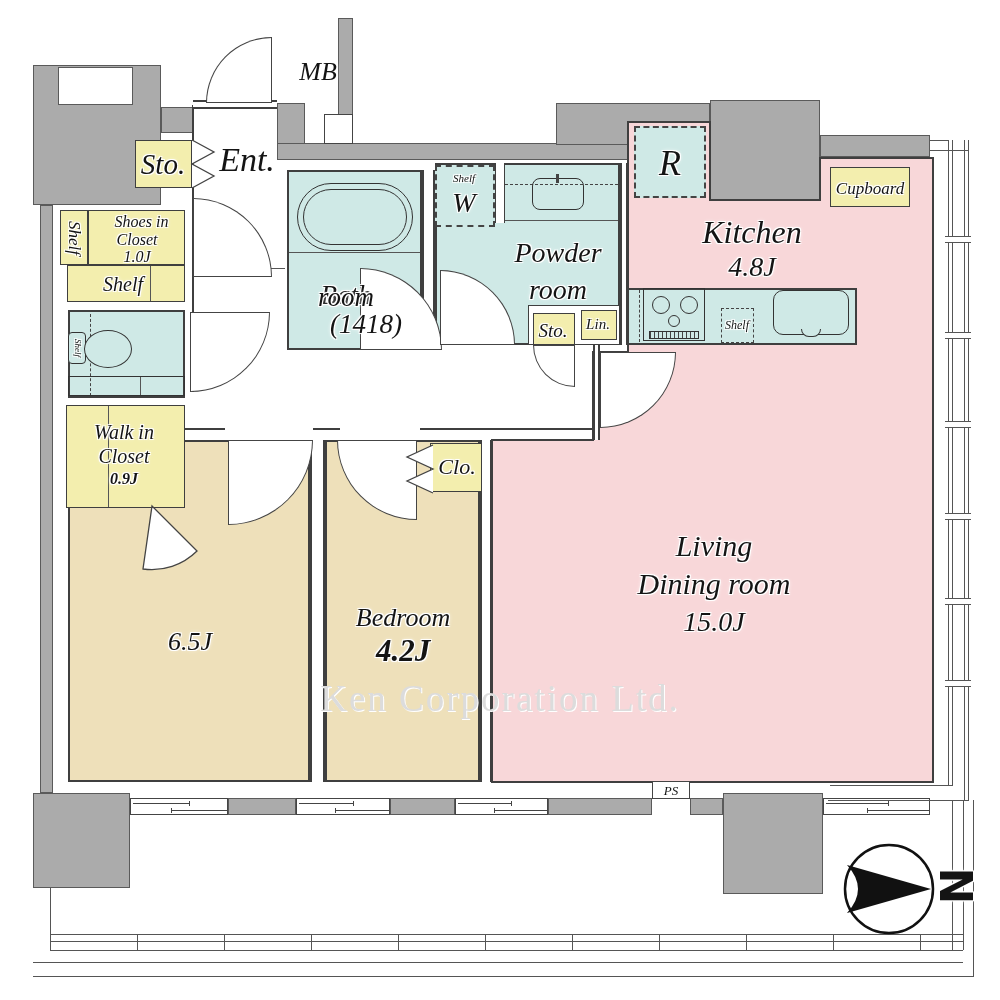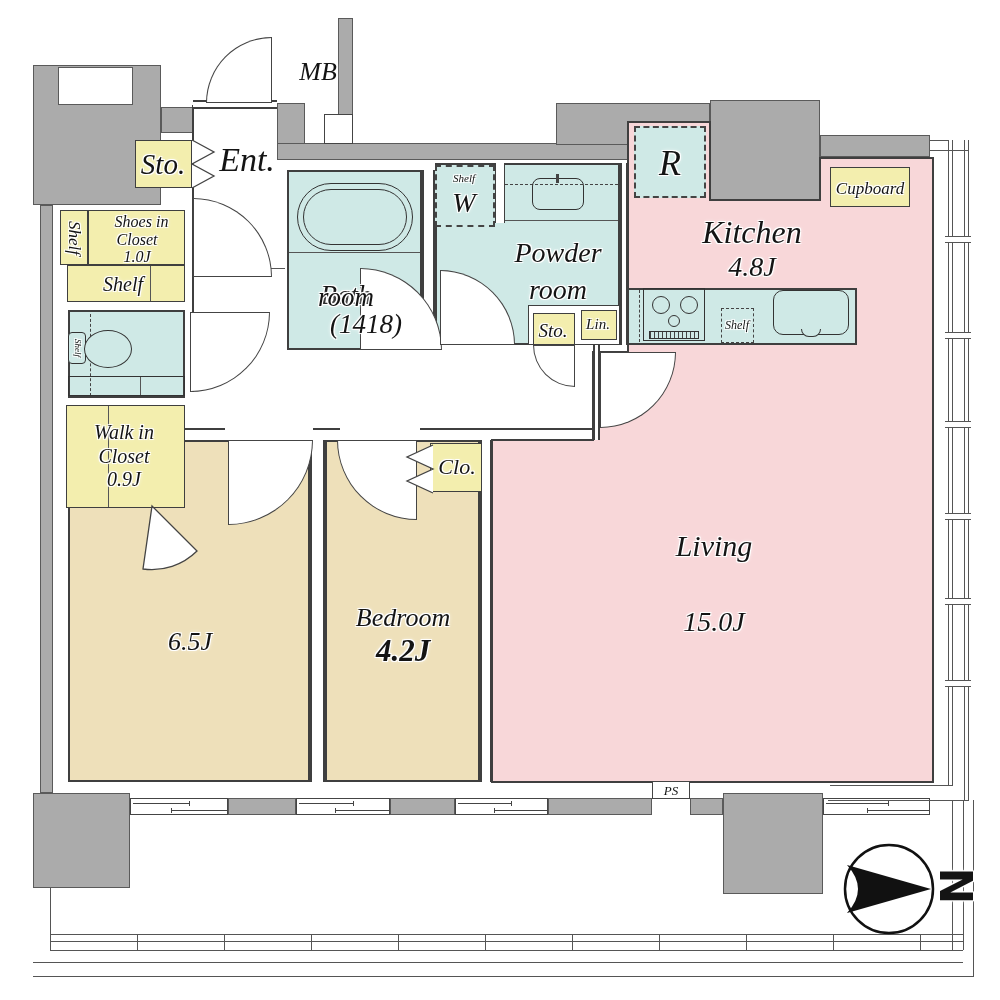--- a/index.html
+++ b/index.html
@@ -215,23 +215,25 @@
   <div class="lbl" style="left:558px;top:290px;font-size:28px;">room</div>
   <div class="lbl" style="left:553px;top:330px;font-size:19px;">Sto.</div>
   <div class="lbl" style="left:598px;top:324px;font-size:15px;">Lin.</div>
   <div class="lbl" style="left:670px;top:163px;font-size:36px;">R</div>
   <div class="lbl" style="left:752px;top:232px;font-size:32px;">Kitchen</div>
   <div class="lbl" style="left:752px;top:267px;font-size:28px;">4.8J</div>
   <div class="lbl" style="left:870px;top:188px;font-size:17px;">Cupboard</div>
   <div class="lbl" style="left:737px;top:325px;font-size:12px;">Shelf</div>
   <div class="lbl" style="left:124px;top:432px;font-size:20px;">Walk in</div>
   <div class="lbl" style="left:124px;top:456px;font-size:20px;">Closet</div>
-  <div class="lbl" style="left:124px;top:479px;font-size:20px;">0.9J</div>
+  <div class="lbl" style="left:124px;top:479px;font-size:16px;font-weight:bold;">0.9J</div>
   <div class="lbl" style="left:457px;top:467px;font-size:22px;">Clo.</div>
   <div class="lbl" style="left:190px;top:642px;font-size:26px;">6.5J</div>
   <div class="lbl" style="left:403px;top:618px;font-size:26px;">Bedroom</div>
   <div class="lbl" style="left:403px;top:650px;font-size:31px;font-weight:bold;">4.2J</div>
   <div class="lbl" style="left:714px;top:546px;font-size:30px;">Living</div>
+  <div class="lbl" style="left:714px;top:584px;font-size:30px;">Dining room</div>
   <div class="lbl" style="left:714px;top:622px;font-size:28px;">15.0J</div>
+  <div class="wm" style="left:500px;top:698px;font-size:37px;">Ken Corporation Ltd.</div>
   <div class="lbl" style="left:671px;top:790px;font-size:13px;">PS</div>
   <div class="lbl rot" style="left:955px;top:886px;font-size:44px;font-style:normal;font-weight:bold;font-family:'DejaVu Sans',sans-serif;">N</div>
 
 </div>
 
 </body></html>

